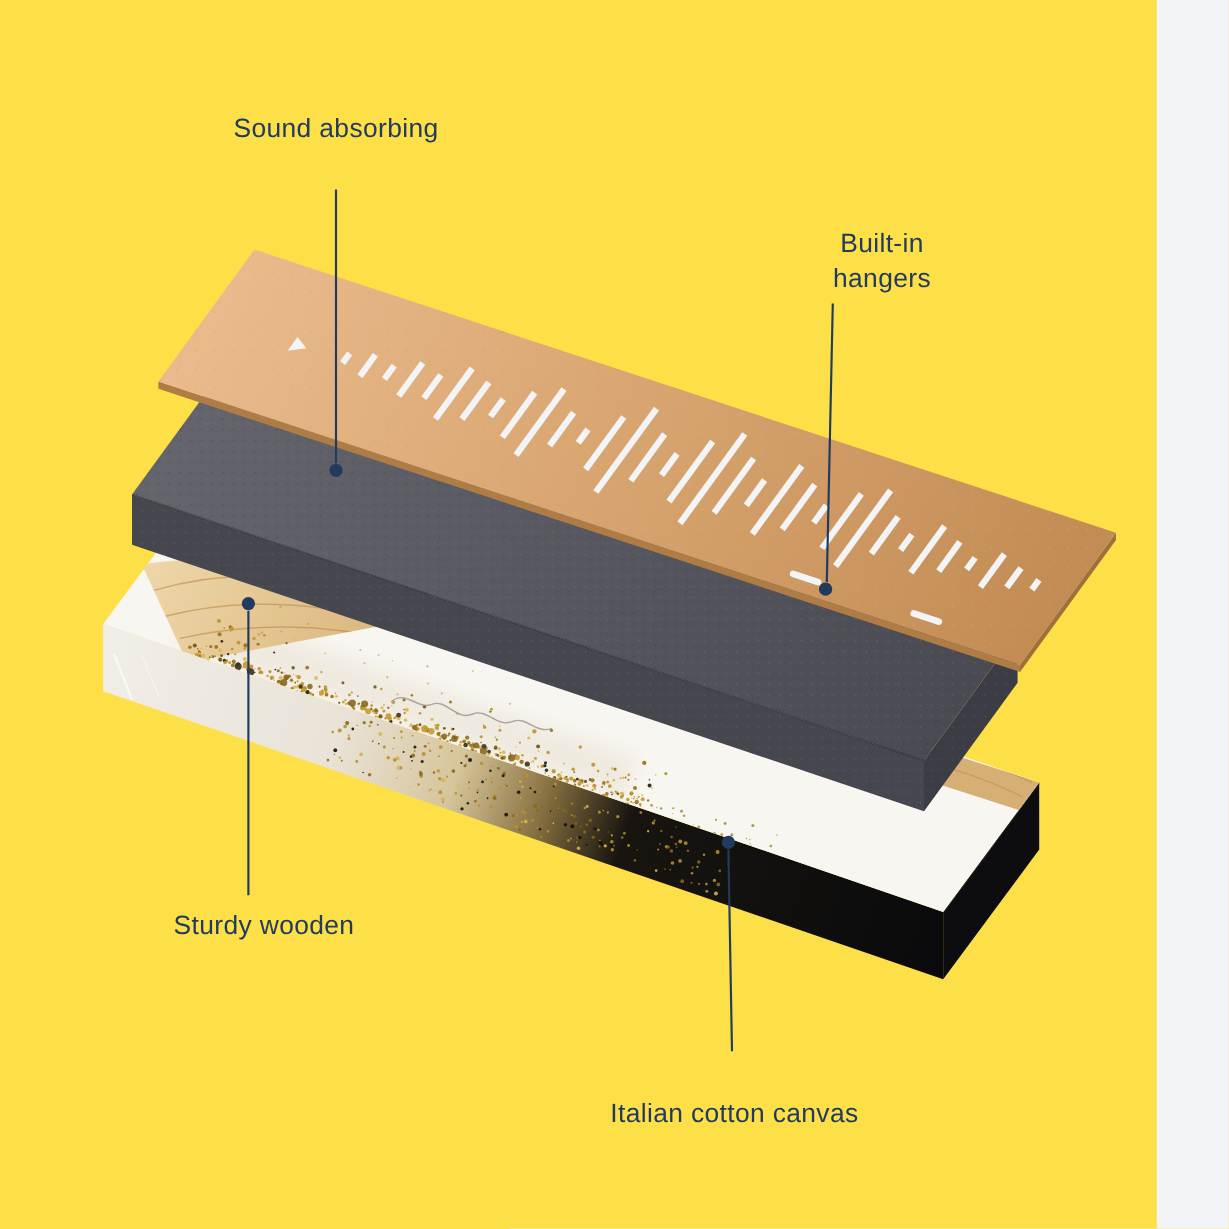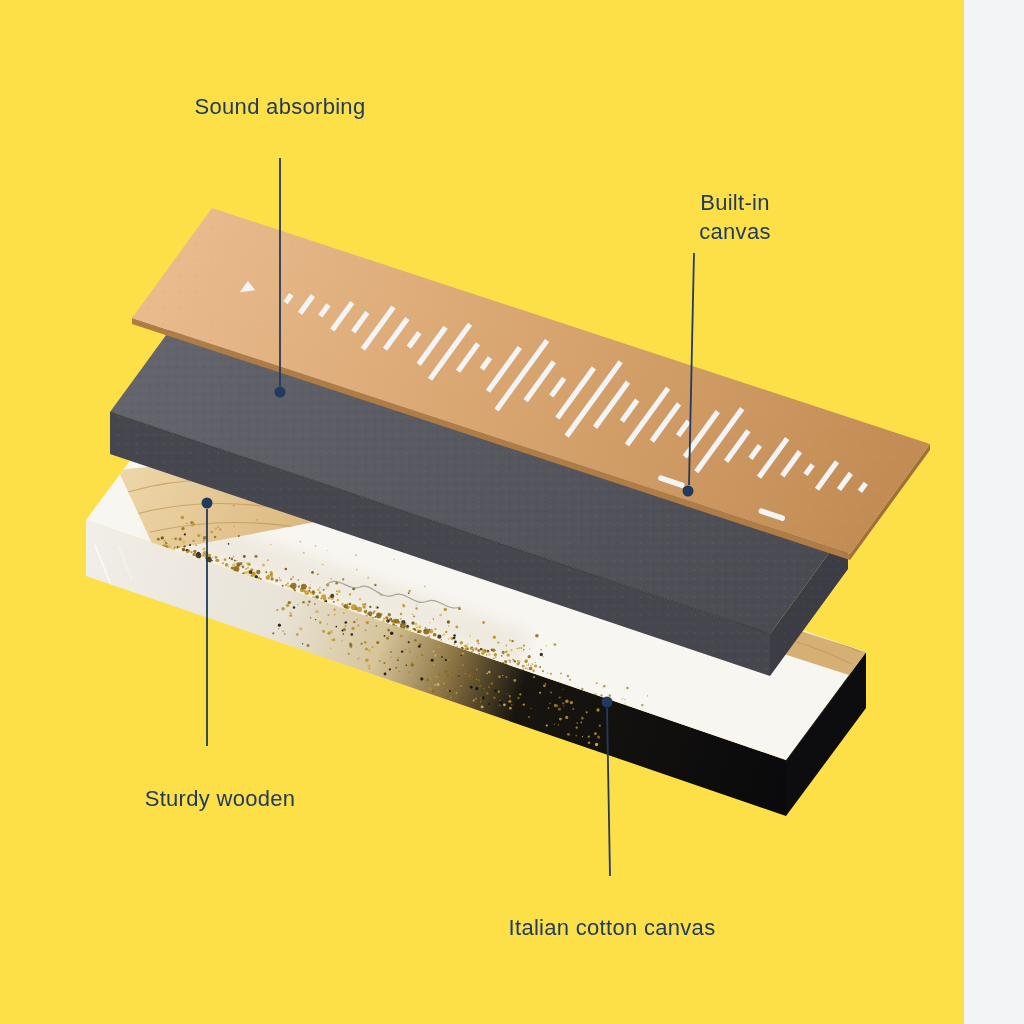--- a/index.html
+++ b/index.html
@@ -5,21 +5,21 @@
   html,body{margin:0;padding:0;}
   body{width:1024px;height:1024px;overflow:hidden;background:#f3f4f6;}
   .stage{position:relative;width:964px;height:1024px;background:#fde047;
          font-family:"Liberation Sans",sans-serif;}
   svg#art{position:absolute;left:0;top:0;}
   .label{position:absolute;transform:translateX(-50%);text-align:center;
          font-size:22px;line-height:1.3;letter-spacing:.3px;white-space:nowrap;}
   .label span{display:block;}
   #label-foam{left:280px;top:93px;}
   #label-hangers{left:695px;top:189px;margin-left:40px;}
-  #label-frame{left:220px;top:757px;margin-top:28px;}
+  #label-frame{left:220px;top:757px;}
   #label-canvas{left:612px;top:914px;}
 </style>
 </head>
 <body>
 
 <div class="stage">
   <svg id="art" width="1024" height="1024" viewBox="0 0 1024 1024">
       <defs>
         <linearGradient id="kraftGrad" x1="212" y1="208" x2="850" y2="554" gradientUnits="userSpaceOnUse">
           <stop offset="0" stop-color="#e8ba8c"></stop>
@@ -863,21 +863,21 @@
         <circle cx="207" cy="503" r="5.5" fill="#223a5e"></circle>
         <circle cx="607" cy="702" r="5.5" fill="#223a5e"></circle>
       </g>
     </svg>
 
   <div class="label" id="label-foam" style="color: rgb(34, 58, 94);">
     <span>Sound absorbing</span>
   </div>
   <div class="label" id="label-hangers" style="color: rgb(34, 58, 94);">
     <span>Built-in</span>
-    <span>canvas</span>
+    <span>hangers</span>
   </div>
   <div class="label" id="label-frame" style="color: rgb(34, 58, 94);">
     <span>Sturdy wooden</span>
   </div>
   <div class="label" id="label-canvas" style="color: rgb(34, 58, 94);">
     <span>Italian cotton canvas</span>
   </div>
 </div>
 
 </body></html>

